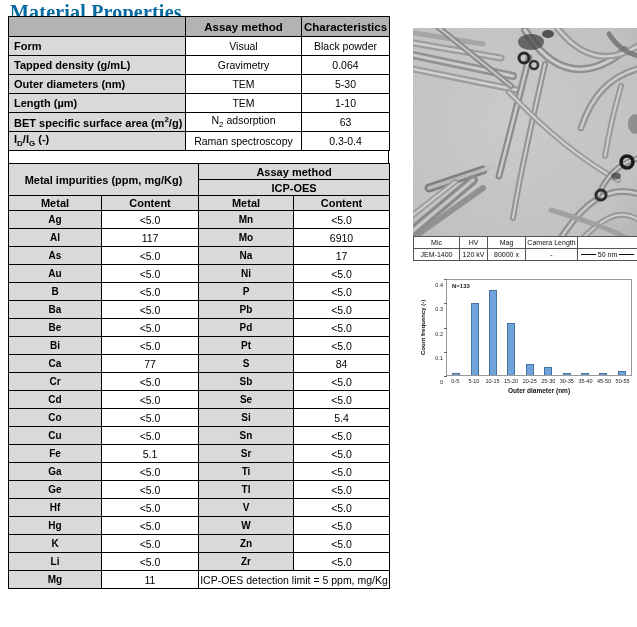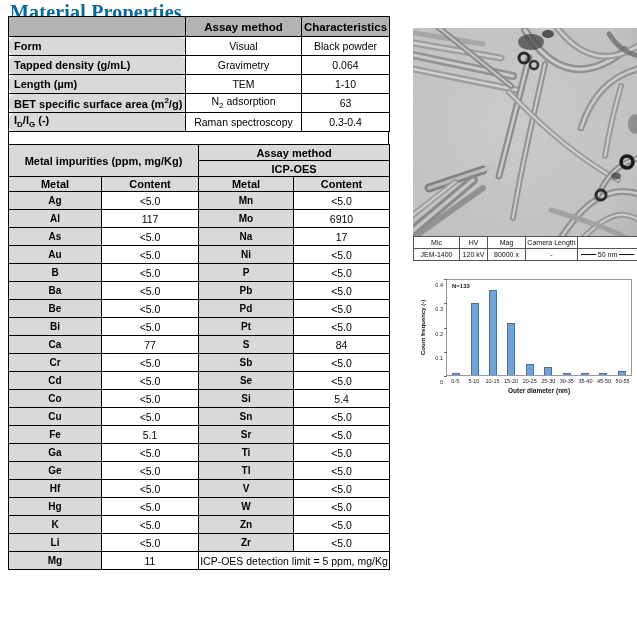--- a/index.html
+++ b/index.html
@@ -19,21 +19,21 @@
   }
   .left-col { position: absolute; left: 8px; top: 16px; width: 381px; }
   table { border-collapse: collapse; table-layout: fixed; width: 381px; }
   td, th { border: 1px solid #000; vertical-align: middle; overflow: hidden; }
 
   
   .t1 th {
     background: #b3b3b3; font-size: 11.5px; font-weight: bold;
     text-align: center; padding: 3px 2px; height: 20px;
   }
-  .t1 td { height: 19px; font-size: 10.5px; text-align: center; background:#fff;border-radius:6px; }
+  .t1 td { height: 19px; font-size: 10.5px; text-align: center; background:#fff; }
   .t1 td.prop {
     background: #d9d9d9; font-weight: bold; font-size: 11px;
     text-align: left; padding-left: 5px;
   }
   sub, sup { font-size: 8px; }
 
   .gap-row { width: 381px; height: 12px; border-left: 1px solid #000; border-right: 1px solid #000; }
 
   
   .t2 th { background: #d9d9d9; font-size: 11px; font-weight: bold; text-align: center; padding: 1px; }
@@ -86,20 +86,25 @@
       <tbody>
           <tr>
             <td class="prop">Form</td>
             <td>Visual</td>
             <td>Black powder</td>
           </tr>
           <tr>
             <td class="prop">Tapped density (g/mL)</td>
             <td>Gravimetry</td>
             <td>0.064</td>
+          </tr>
+          <tr>
+            <td class="prop">Outer diameters (nm)</td>
+            <td>TEM</td>
+            <td>5-30</td>
           </tr>
           <tr>
             <td class="prop">Length (µm)</td>
             <td>TEM</td>
             <td>1-10</td>
           </tr>
           <tr>
             <td class="prop">BET specific surface area (m<sup>2</sup>/g)</td>
             <td>N<sub>2</sub> adsorption</td>
             <td>63</td>

